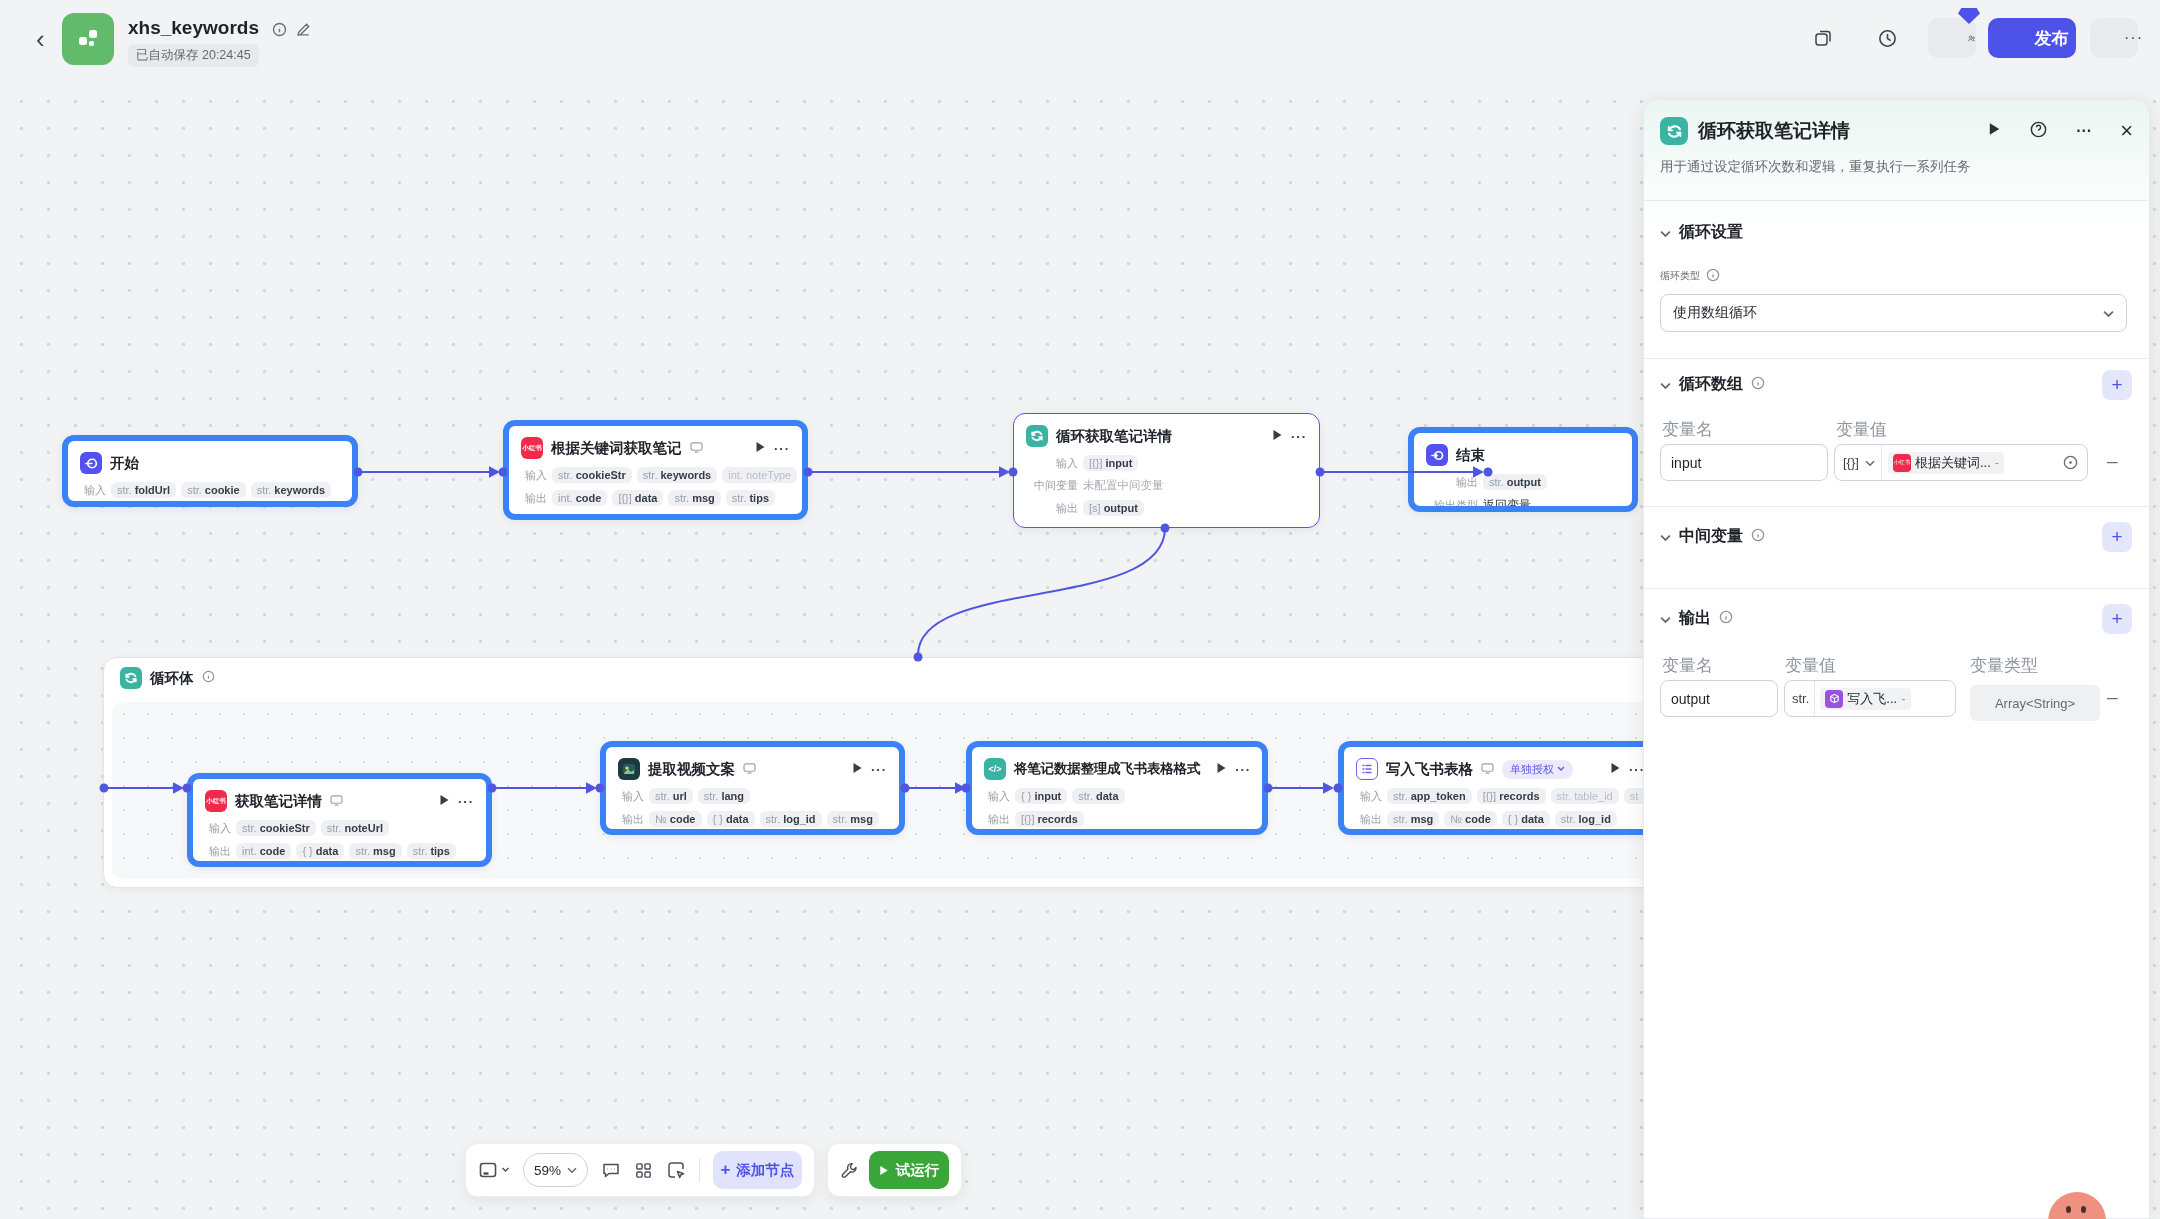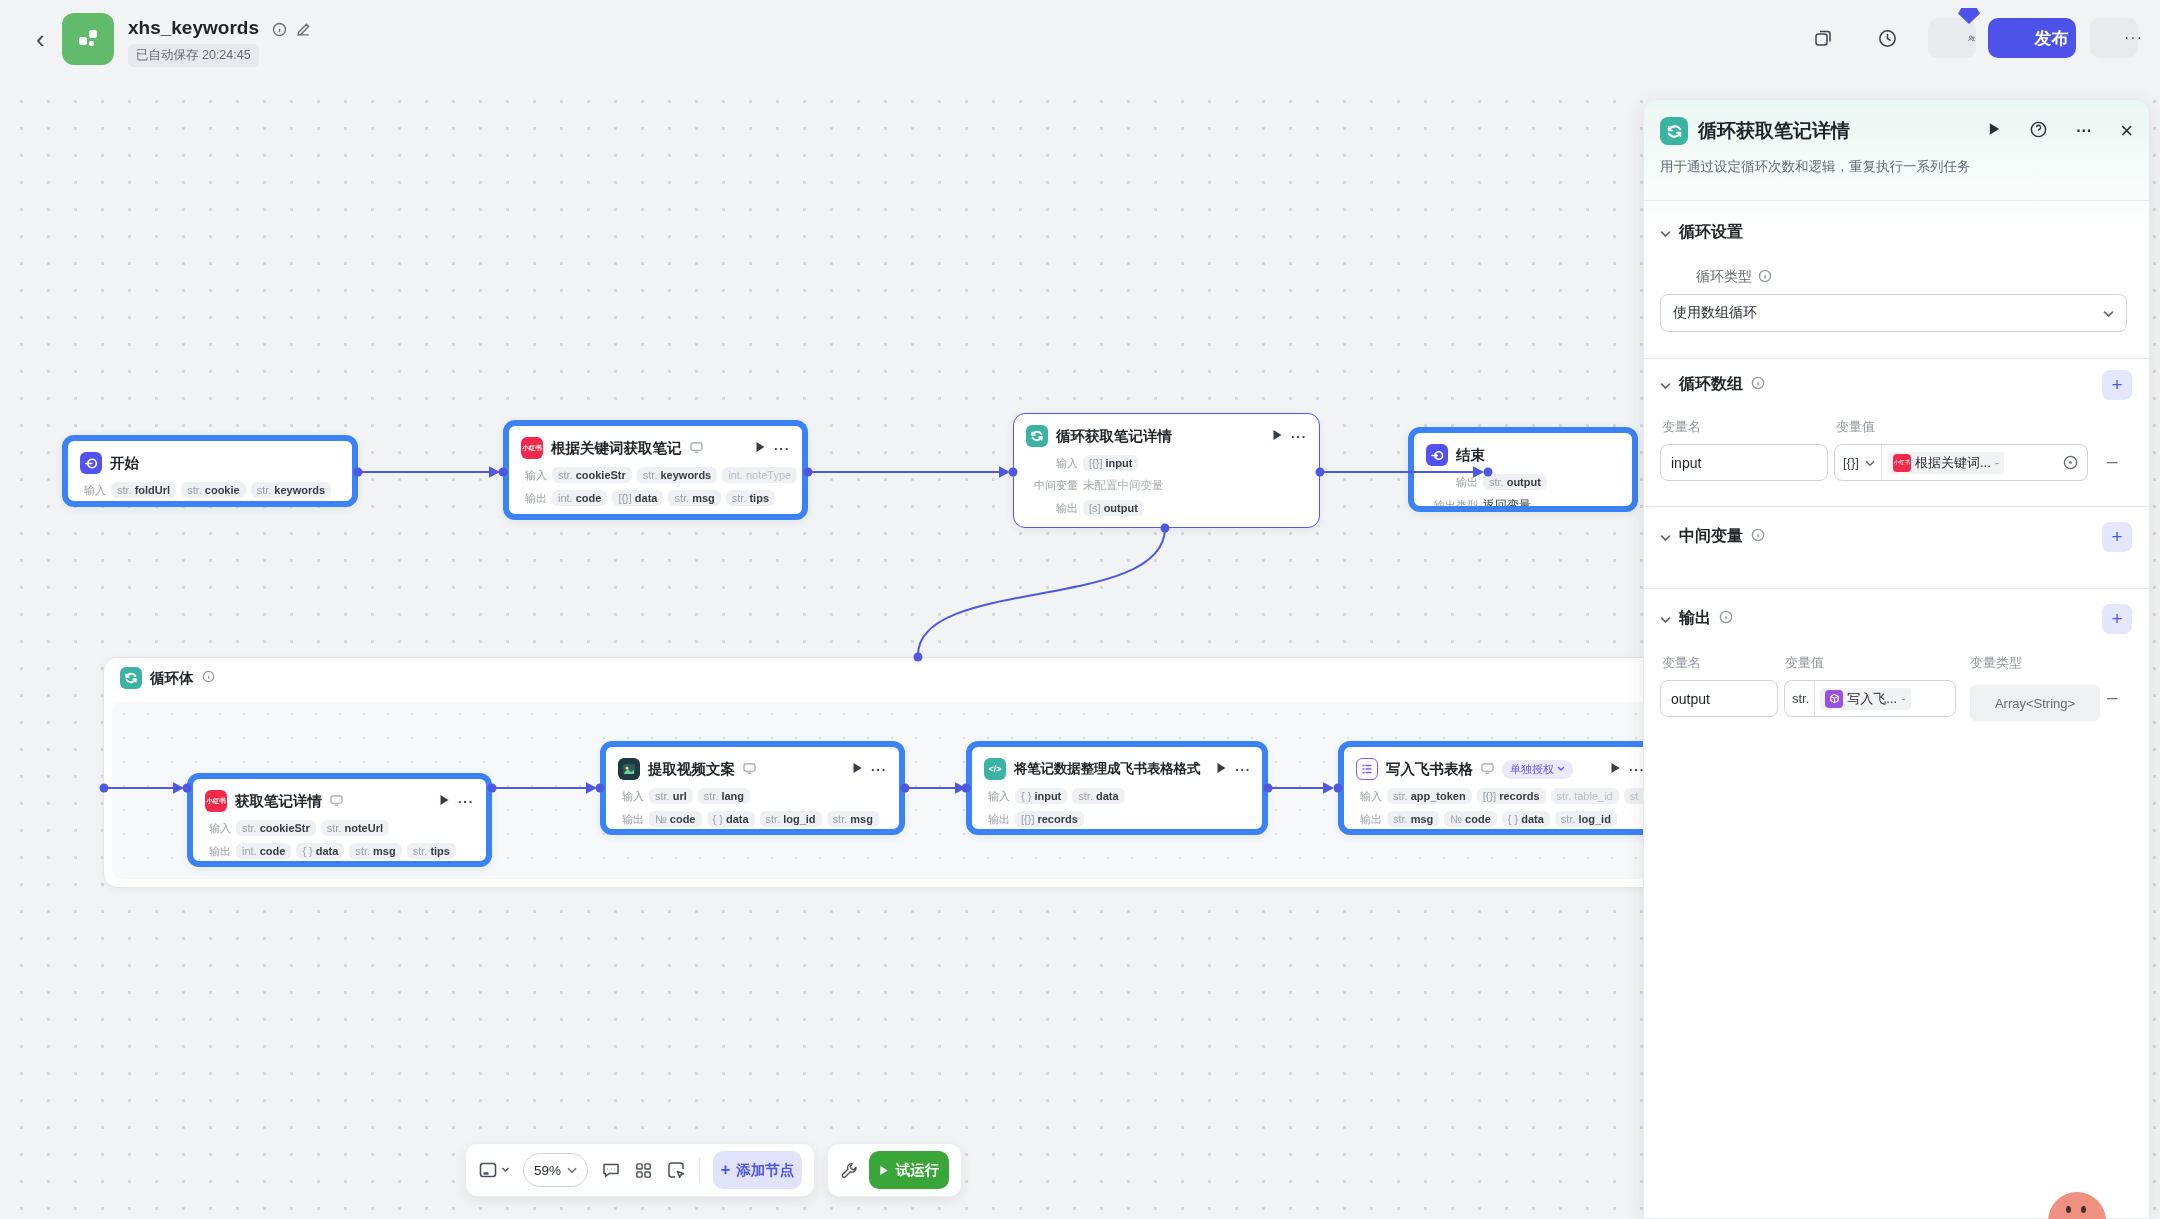--- a/index.html
+++ b/index.html
@@ -67,25 +67,25 @@
   .p-icon { width:28px; height:28px; border-radius:8px; background:#3bb3a2; display:flex; align-items:center; justify-content:center; flex:none; }
   .p-title { font-size:19px; font-weight:700; color:#1f2329; flex:1; white-space:nowrap; }
   .p-hbtn { color:#2b2f36; margin-left:18px; cursor:pointer; flex:none; }
   .p-desc { position:absolute; left:16px; top:58px; font-size:13.5px; color:#646a73; }
   .p-div { position:absolute; left:0; right:0; height:1px; background:#e8eaef; }
   .sect { position:absolute; left:16px; display:flex; align-items:center; gap:8px; font-size:16px; font-weight:700; color:#1f2329; }
   .chev { color:#646a73; }
   .info { color:#8f959e; }
   .plusbtn { position:absolute; width:30px; height:30px; border-radius:8px; background:#e4e7fc; color:#4d53e8;
     font-size:19px; display:flex; align-items:center; justify-content:center; cursor:pointer; right:17px; }
-  .flabel { position:absolute; left:16px; font-size:14px; color:#646a73; display:flex; gap:6px; align-items:center;margin-left:36px; }
+  .flabel { position:absolute; left:16px; font-size:10px; color:#646a73; display:flex; gap:6px; align-items:center; }
   .selectbox { position:absolute; left:16px; right:22px; height:38px; border:1px solid #d0d3d9; border-radius:8px;
     background:#fff; display:flex; align-items:center; padding:0 12px; font-size:14px; color:#1f2329; cursor:pointer; }
   .selectbox .chev { margin-left:auto; }
-  .collabel { position:absolute; font-size:13px; color:#8f959e; }
+  .collabel { position:absolute; font-size:17px; color:#8f959e; }
   .tinput { position:absolute; height:37px; border:1px solid #d0d3d9; border-radius:8px; background:#fff;
     font-size:14px; color:#1f2329; padding:0 10px; font-family:inherit; outline:none; }
   .vwidget { position:absolute; height:37px; border:1px solid #d0d3d9; border-radius:8px; background:#fff;
     display:flex; align-items:center; padding:0 8px; gap:6px; font-size:13px; color:#3a3f47; overflow:hidden; }
   .vdiv { width:1px; align-self:stretch; background:#e4e6ea; flex:none; }
   .vtag { display:flex; align-items:center; gap:4px; background:#f1f2f4; border-radius:4px; padding:2px 5px; white-space:nowrap; overflow:hidden; }
   .vtag .ref { font-size:13px; color:#1f2329; }
   .vsuffix { color:#8f959e; }
   .typebadge { position:absolute; height:36px; background:#eff0f2; border-radius:6px; color:#646a73; font-size:13px;
     display:flex; align-items:center; justify-content:center; }

